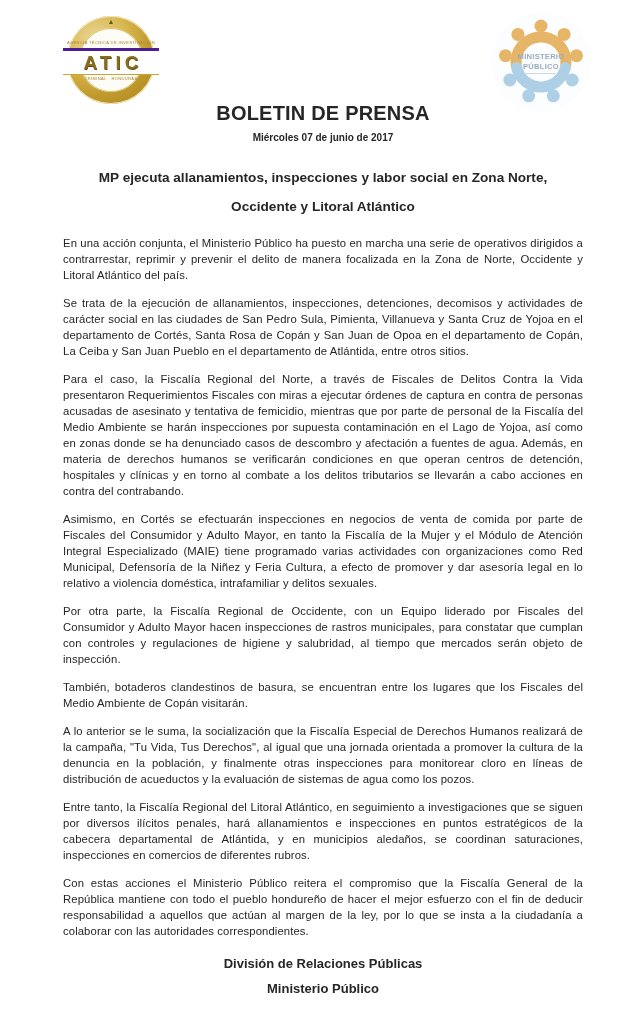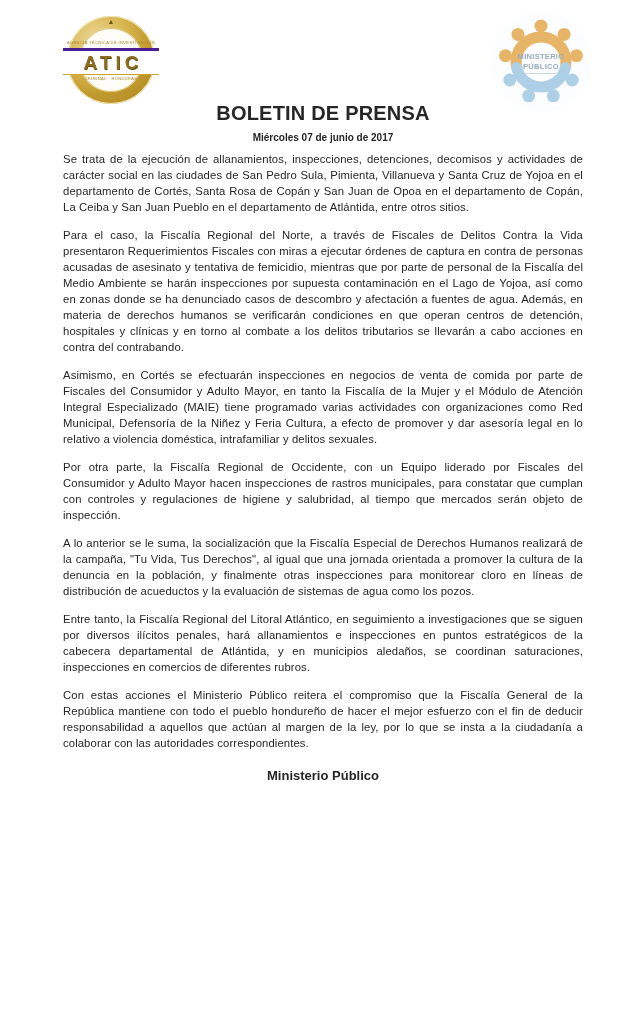--- a/index.html
+++ b/index.html
@@ -148,28 +148,32 @@
       </g>
       <text x="55" y="49" text-anchor="middle" font-size="7.5" font-weight="700" style="fill:var(--mp_text); letter-spacing:0.3px" font-family="Liberation Sans, sans-serif">MINISTERIO</text>
       <text x="55" y="59" text-anchor="middle" font-size="7.5" font-weight="700" style="fill:var(--mp_text); letter-spacing:0.3px" font-family="Liberation Sans, sans-serif">PÚBLICO</text>
       <rect x="40" y="63" width="30" height="1" fill="#ccd4dc"></rect>
     </svg>
   </div>
 
   <h1 class="doc-title">BOLETIN DE PRENSA</h1>
   <div class="doc-date">Miércoles 07 de junio de 2017</div>
 
+  <h2 class="headline">MP ejecuta allanamientos, inspecciones y labor social en Zona Norte, Occidente y Litoral Atlántico</h2>
 
   <main class="doc-body">
+      <p>En una acción conjunta, el Ministerio Público ha puesto en marcha una serie de operativos dirigidos a contrarrestar, reprimir y prevenir el delito de manera focalizada en la Zona de Norte, Occidente y Litoral Atlántico del país.</p>
       <p>Se trata de la ejecución de allanamientos, inspecciones, detenciones, decomisos y actividades de carácter social en las ciudades de San Pedro Sula, Pimienta, Villanueva y Santa Cruz de Yojoa en el departamento de Cortés, Santa Rosa de Copán y San Juan de Opoa en el departamento de Copán, La Ceiba y San Juan Pueblo en el departamento de Atlántida, entre otros sitios.</p>
       <p>Para el caso, la Fiscalía Regional del Norte, a través de Fiscales de Delitos Contra la Vida presentaron Requerimientos Fiscales con miras a ejecutar órdenes de captura en contra de personas acusadas de asesinato y tentativa de femicidio, mientras que por parte de personal de la Fiscalía del Medio Ambiente se harán inspecciones por supuesta contaminación en el Lago de Yojoa, así como en zonas donde se ha denunciado casos de descombro y afectación a fuentes de agua. Además, en materia de derechos humanos se verificarán condiciones en que operan centros de detención, hospitales y clínicas y en torno al combate a los delitos tributarios se llevarán a cabo acciones en contra del contrabando.</p>
       <p>Asimismo, en Cortés se efectuarán inspecciones en negocios de venta de comida por parte de Fiscales del Consumidor y Adulto Mayor, en tanto la Fiscalía de la Mujer y el Módulo de Atención Integral Especializado (MAIE) tiene programado varias actividades con organizaciones como Red Municipal, Defensoría de la Niñez y Feria Cultura, a efecto de promover y dar asesoría legal en lo relativo a violencia doméstica, intrafamiliar y delitos sexuales.</p>
       <p>Por otra parte, la Fiscalía Regional de Occidente, con un Equipo liderado por Fiscales del Consumidor y Adulto Mayor hacen inspecciones de rastros municipales, para constatar que cumplan con controles y regulaciones de higiene y salubridad, al tiempo que mercados serán objeto de inspección.</p>
+      <p>También, botaderos clandestinos de basura, se encuentran entre los lugares que los Fiscales del Medio Ambiente de Copán visitarán.</p>
       <p>A lo anterior se le suma, la socialización que la Fiscalía Especial de Derechos Humanos  realizará de la campaña, "Tu Vida, Tus Derechos", al igual que una jornada orientada a promover la cultura de la denuncia en la población, y finalmente otras inspecciones para monitorear cloro en líneas de distribución de acueductos y la evaluación de sistemas de agua como los pozos.</p>
       <p>Entre tanto, la Fiscalía Regional del Litoral Atlántico, en seguimiento a investigaciones que se siguen por diversos ilícitos penales, hará allanamientos e inspecciones en puntos estratégicos de la cabecera departamental de Atlántida, y en municipios aledaños, se coordinan saturaciones, inspecciones en comercios de diferentes rubros.</p>
       <p>Con estas acciones el Ministerio Público  reitera el compromiso que la Fiscalía General de la República mantiene con todo el pueblo hondureño de hacer el mejor esfuerzo con el fin de deducir responsabilidad a aquellos que actúan al margen de la ley, por lo que se insta a la ciudadanía a colaborar con las autoridades correspondientes.</p>
     </main>
 
   <footer class="doc-footer">
+    <div>División de Relaciones Públicas</div>
     <div>Ministerio Público</div>
   </footer>
 
 </div>
 
 </body></html>

